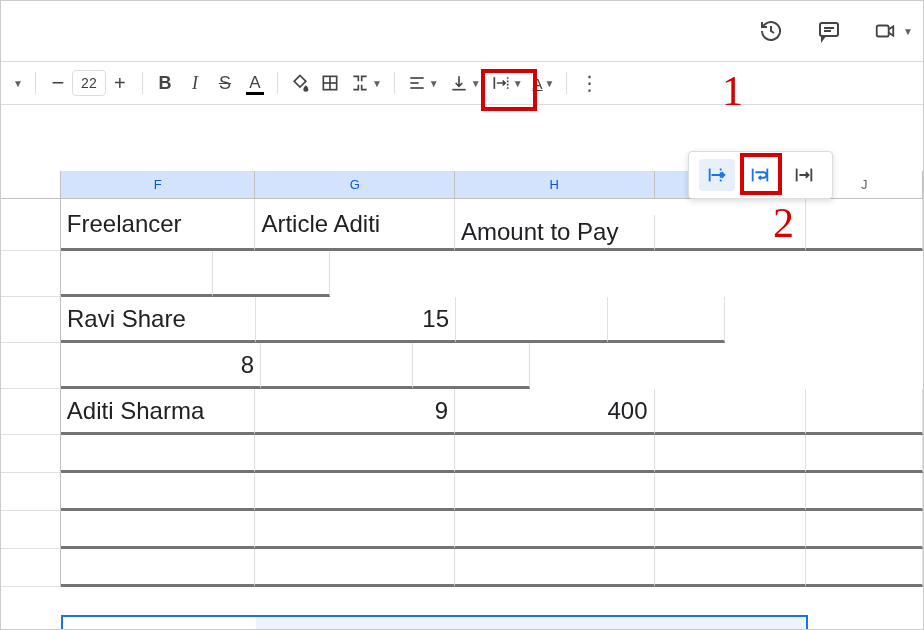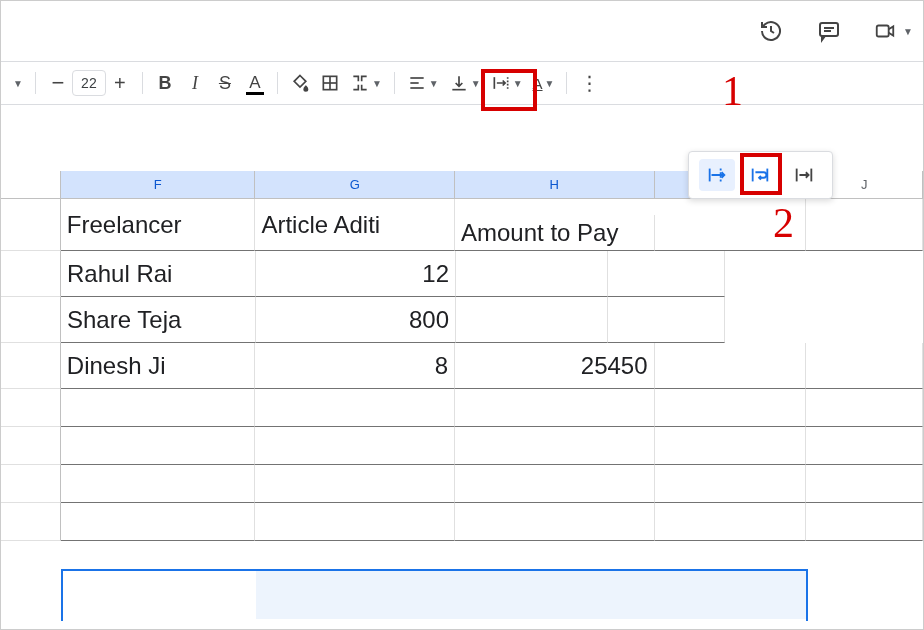--- a/index.html
+++ b/index.html
@@ -205,21 +205,21 @@
       border-right: 1px solid #c0c0c0;
       border-bottom: 1px solid #e0e0e0;
       display: flex;
       align-items: center;
       justify-content: center;
       font-size: 12px;
       color: #5f6368;
     }
     .cell {
       border-right: 1px solid #e0e0e0;
-      border-bottom: 1px solid #737373;
+      border-bottom: 3px solid #737373;
       display: flex;
       align-items: center;
       padding: 0 6px;
       font-size: 24px;
       color: #202124;
       overflow: hidden;
       white-space: nowrap;
       position: relative;
     }
     .row.h-head { height: 52px; }
@@ -417,37 +417,41 @@
       <div class="row-num"></div>
       <div class="cell w-F head">Freelancer</div>
       <div class="cell w-G head">Article Aditi</div>
       <div class="cell w-H head h-overflow">Amount to Pay</div>
       <div class="cell w-I head"></div>
       <div class="cell w-J"></div>
     </div>
 
     <div class="row h-data">
       <div class="row-num"></div>
-      <div class="cell w-F data-font">Rahul Rai</div>
-      <div class="cell w-G right data-font">12</div>
       <div class="cell w-I"></div>
       <div class="cell w-J"></div>
     </div>
     <div class="row h-data">
       <div class="row-num"></div>
-      <div class="cell w-F data-font">Share Teja</div>
-      <div class="cell w-H right data-font">800</div>
+      <div class="cell w-F data-font">Ravi Share</div>
+      <div class="cell w-G right data-font">15</div>
       <div class="cell w-I"></div>
       <div class="cell w-J"></div>
     </div>
     <div class="row h-data">
       <div class="row-num"></div>
-      <div class="cell w-F data-font">Dinesh Ji</div>
       <div class="cell w-G right data-font">8</div>
-      <div class="cell w-H right data-font">25450</div>
+      <div class="cell w-I"></div>
+      <div class="cell w-J"></div>
+    </div>
+    <div class="row h-data">
+      <div class="row-num"></div>
+      <div class="cell w-F data-font">Aditi Sharma</div>
+      <div class="cell w-G right data-font">9</div>
+      <div class="cell w-H right data-font">400</div>
       <div class="cell w-I"></div>
       <div class="cell w-J"></div>
     </div>
 
     <div class="row h-empty">
       <div class="row-num"></div>
       <div class="cell w-F"></div>
       <div class="cell w-G"></div>
       <div class="cell w-H"></div>
       <div class="cell w-I"></div>

